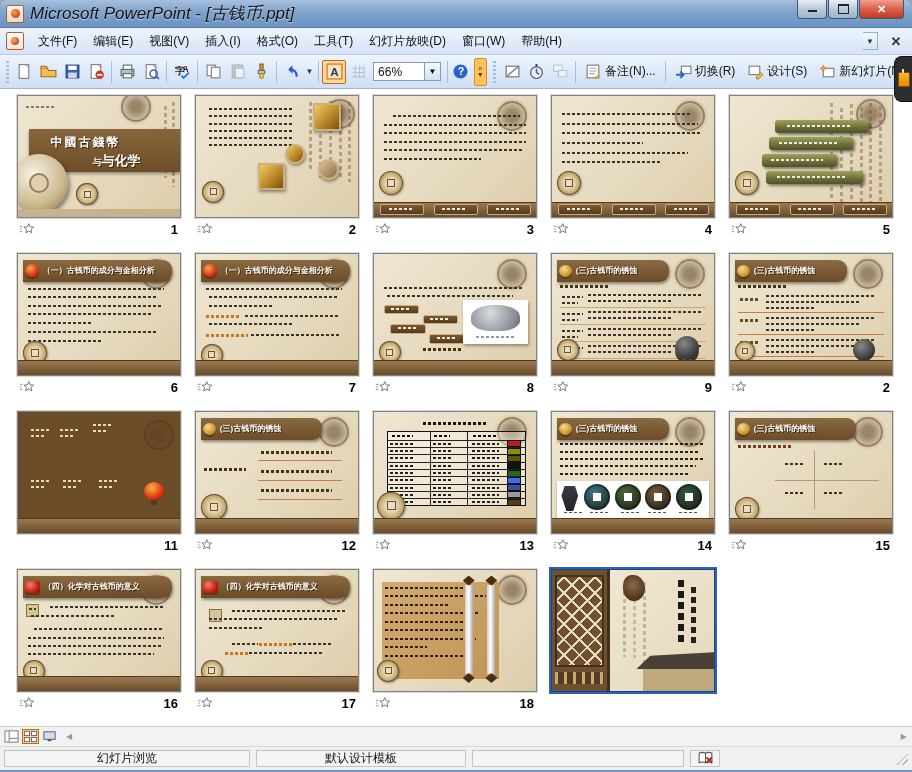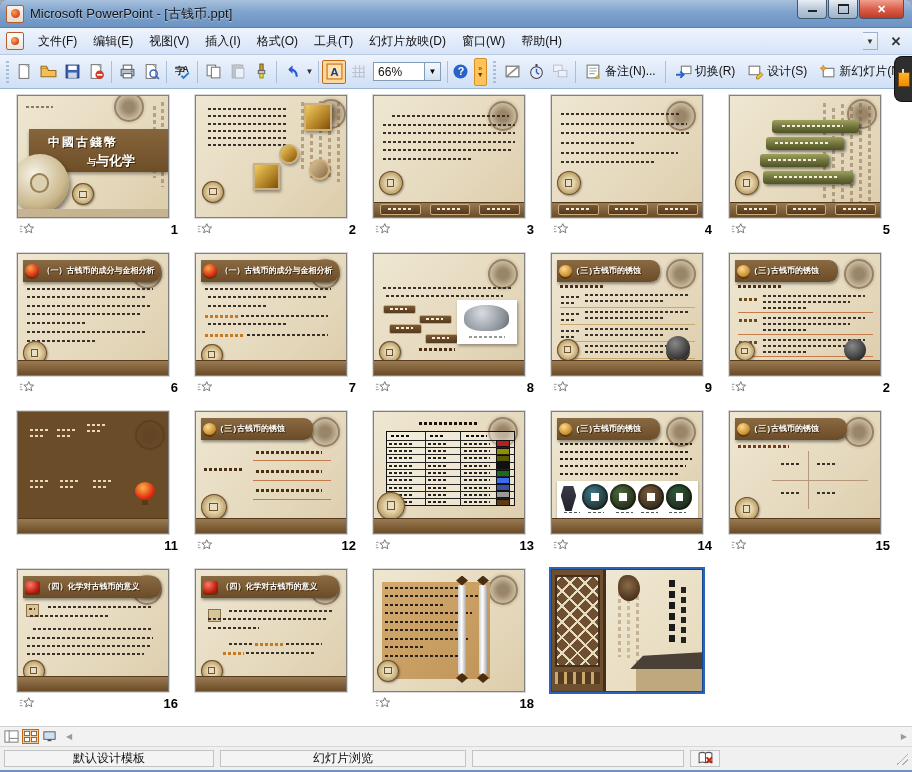--- a/index.html
+++ b/index.html
@@ -1,21 +1,21 @@
 <!DOCTYPE html>
 <html><head>
 <meta charset="utf-8">
 <style>
   html,body{margin:0;padding:0;background:#9aa7b8;font-family:"Liberation Sans",sans-serif;}
   .window{position:relative;width:912px;height:772px;background:#6b93c3;border-radius:6px 6px 0 0;overflow:hidden;box-sizing:border-box;}
   
   .titlebar{position:relative;height:28px;background:linear-gradient(#a7c0dd,#7fa3cc 45%,#6b93c3);border-radius:6px 6px 0 0;display:flex;align-items:center;padding:0 6px;box-sizing:border-box;border-bottom:1px solid #5b80ab;}
   .appicon{width:16px;height:16px;background:linear-gradient(#f8f2ec,#e8dcd0);border:1px solid #b75c2a;border-radius:2px;display:flex;align-items:center;justify-content:center;margin-right:6px;}
   .appicon i{display:block;width:9px;height:9px;border-radius:50%;background:radial-gradient(circle at 35% 35%,#ff9a50,#d2491e 70%,#9a2d10);}
-  .titletext{font-size:13px;color:#111;text-shadow:0 1px 1px rgba(255,255,255,.6);}
+  .titletext{font-size:17px;color:#111;text-shadow:0 1px 1px rgba(255,255,255,.6);font-style:italic;}
   .wincontrols{position:absolute;top:0;right:8px;display:flex;}
   .winbtn{width:30px;height:19px;border:1px solid #3e5872;border-top:none;background:linear-gradient(#e8eef5,#b9c9da 50%,#9fb4c9);display:flex;align-items:center;justify-content:center;font-size:11px;color:#222;border-radius:0 0 4px 4px;margin-left:1px;box-sizing:border-box;}
   .winbtn.close{width:45px;background:linear-gradient(#f0a090,#d9604a 50%,#c03a24);color:#fff;font-weight:bold;}
   .winbtn .maxglyph{width:9px;height:7px;border:1px solid #222;border-top:2px solid #222;display:block;}
   .winbtn .minglyph{width:9px;height:3px;border-bottom:2px solid #222;display:block;}
   
   .menubar{height:26px;background:linear-gradient(#eef4fd,#d6e3f7);display:flex;align-items:center;padding:0 4px;border-bottom:1px solid #b9cbe4;}
   .menu-docicon{width:16px;height:16px;margin:0 6px 0 2px;background:linear-gradient(#fff,#efe6da);border:1px solid #b75c2a;border-radius:2px;display:flex;align-items:center;justify-content:center;}
   .menu-docicon i{display:block;width:8px;height:8px;border-radius:50%;background:radial-gradient(circle at 35% 35%,#ffb060,#d2491e 70%,#8a2408);}
   .menuitem{font-size:12px;color:#111;padding:4px 8px;border-radius:2px;cursor:default;white-space:nowrap;}
@@ -37,21 +37,21 @@
   .chevbtn{width:14px;height:26px;background:#ffc35c;border:1px solid #d88f1e;border-radius:2px;display:flex;flex-direction:column;align-items:center;justify-content:center;font-size:7px;color:#5a3a00;margin:0 3px;line-height:6px;}
   .textbtn{display:flex;align-items:center;font-size:12px;color:#111;padding:2px 5px;border:1px solid transparent;border-radius:2px;white-space:nowrap;}
   .textbtn svg{margin-right:3px;}
   .edgewidget{position:absolute;right:0;top:56px;width:17px;height:44px;background:#2e2e2e;border-radius:8px 0 0 8px;border:1px solid #111;border-right:none;display:flex;align-items:center;justify-content:center;z-index:50;}
   .edgewidget i{display:block;width:10px;height:13px;background:linear-gradient(#ffb429,#f08a00);border:1px solid #7a4a00;position:relative;}
   .edgewidget i::before{content:"";position:absolute;left:3px;top:-4px;width:2px;height:4px;background:#ddd;}
   
   .sorter{height:637px;background:#fff;overflow:hidden;padding:6px 0 0 17px;box-sizing:border-box;}
   .grid{display:grid;grid-template-columns:repeat(5,163px);column-gap:15px;row-gap:13px;}
   .cell{width:163px;}
-  .thumbwrap{width:152px;height:123px;box-sizing:border-box;position:relative;font-family:Liberation Mono, monospace;}
+  .thumbwrap{width:164px;height:123px;box-sizing:border-box;position:relative;}
   .thumb{position:absolute;inset:0;border:1px solid #808080;box-shadow:0 0 0 1px #d9d9d9;background:#e9dfc6;overflow:hidden;}
   .thumbwrap.sel .thumb{border:1px solid #16458e;box-shadow:0 0 0 2px #2a63b8;}
   .labelrow{height:22px;display:flex;align-items:center;justify-content:space-between;padding:0 2px;}
   .slnum{font-size:13px;font-weight:bold;color:#000;}
   .starwrap{width:18px;height:16px;display:flex;align-items:center;}
   
   .sl{position:absolute;inset:0;background:linear-gradient(135deg,#efe7d2,#e3d6b9 70%,#dccdaa);}
   .sl *{position:absolute;box-sizing:border-box;}
   .tl{height:2px;}
   .vl{width:3px;}
@@ -1000,20 +1000,29 @@
    <div class="tl" style="left:22%;top:60%;width:16%;height:2px;background-image:repeating-linear-gradient(90deg,#3a3228 0 3px,transparent 3px 5px)"></div>
                 <div class="tl" style="left:39%;top:60%;width:20%;height:3px;background-image:repeating-linear-gradient(90deg,#c87820 0 3px,transparent 3px 5px)"></div>
                 <div class="tl" style="left:60%;top:60%;width:24%;height:2px;background-image:repeating-linear-gradient(90deg,#3a3228 0 3px,transparent 3px 5px)"></div>
    <div class="tl" style="left:18%;top:68%;width:14%;height:3px;background-image:repeating-linear-gradient(90deg,#c87820 0 3px,transparent 3px 5px)"></div>
                 <div class="tl" style="left:33%;top:68%;width:46%;height:2px;background-image:repeating-linear-gradient(90deg,#3a3228 0 3px,transparent 3px 5px)"></div>
    <div class="scoin" style="left:3%;top:74%;width:22px;height:22px"></div>
                 <div class="sfoot"></div>
               </div>
             </div>
           </div>
+          <div class="labelrow">
+            <span class="starwrap">
+              <svg width="16" height="14" viewBox="0 0 18 14">
+                <path d="M1 4h3M1 7h2M1 10h3" stroke="#8a8a8a" stroke-width="1"></path>
+                <path d="M11 1l1.6 3.6 3.9.3-3 2.6.9 3.8-3.4-2-3.4 2 .9-3.8-3-2.6 3.9-.3z" fill="none" stroke="#777" stroke-width="1.1"></path>
+              </svg>
+            </span>
+            <span class="slnum">17</span>
+          </div>
         </div>
         <div class="cell">
           <div class="thumbwrap">
             <div class="thumb">
               <div class="sl">
                 <div class="sstamp" style="left:74%;top:2%"></div>
    <div style="left:5%;top:10%;width:72%;bottom:10%;background:linear-gradient(135deg,#d2a96e,#c0955a)"></div>
    <div class="tl" style="left:7%;top:14%;width:50%;height:2px;background-image:repeating-linear-gradient(90deg,#2a2218 0 3px,transparent 3px 5px)"></div>
                 <div class="tl" style="left:7%;top:21%;width:62%;height:2px;background-image:repeating-linear-gradient(90deg,#2a2218 0 3px,transparent 3px 5px)"></div>
                 <div class="tl" style="left:7%;top:28%;width:40%;height:2px;background-image:repeating-linear-gradient(90deg,#2a2218 0 3px,transparent 3px 5px)"></div>
@@ -1088,22 +1097,22 @@
           </svg>
         </span>
       </span>
     <span class="hscroll">
       <span class="harrow">◀</span>
       <span class="harrow">▶</span>
     </span>
   </div>
 
   <div class="statusbar">
+    <span class="scell" style="width:246px;">幻灯片浏览</span>
     <span class="scell" style="width:210px;">默认设计模板</span>
-    <span class="scell" style="width:246px;">幻灯片浏览</span>
     <span class="scell" style="width:212px;"></span>
     <span class="scell" style="width:30px;" id="spellstatus">
         <svg width="17" height="17" viewBox="0 0 16 16">
           <path d="M2 3c2-1 4-1 6 0 2-1 4-1 6 0v9c-2-1-4-1-6 0-2-1-4-1-6 0z" fill="#fff" stroke="#555"></path>
           <line x1="8" y1="3" x2="8" y2="12" stroke="#555"></line>
           <path d="M9 7l5 5M14 7l-5 5" stroke="#c02010" stroke-width="1.8"></path>
         </svg>
       </span>
     <span class="grip"></span>
   </div>

